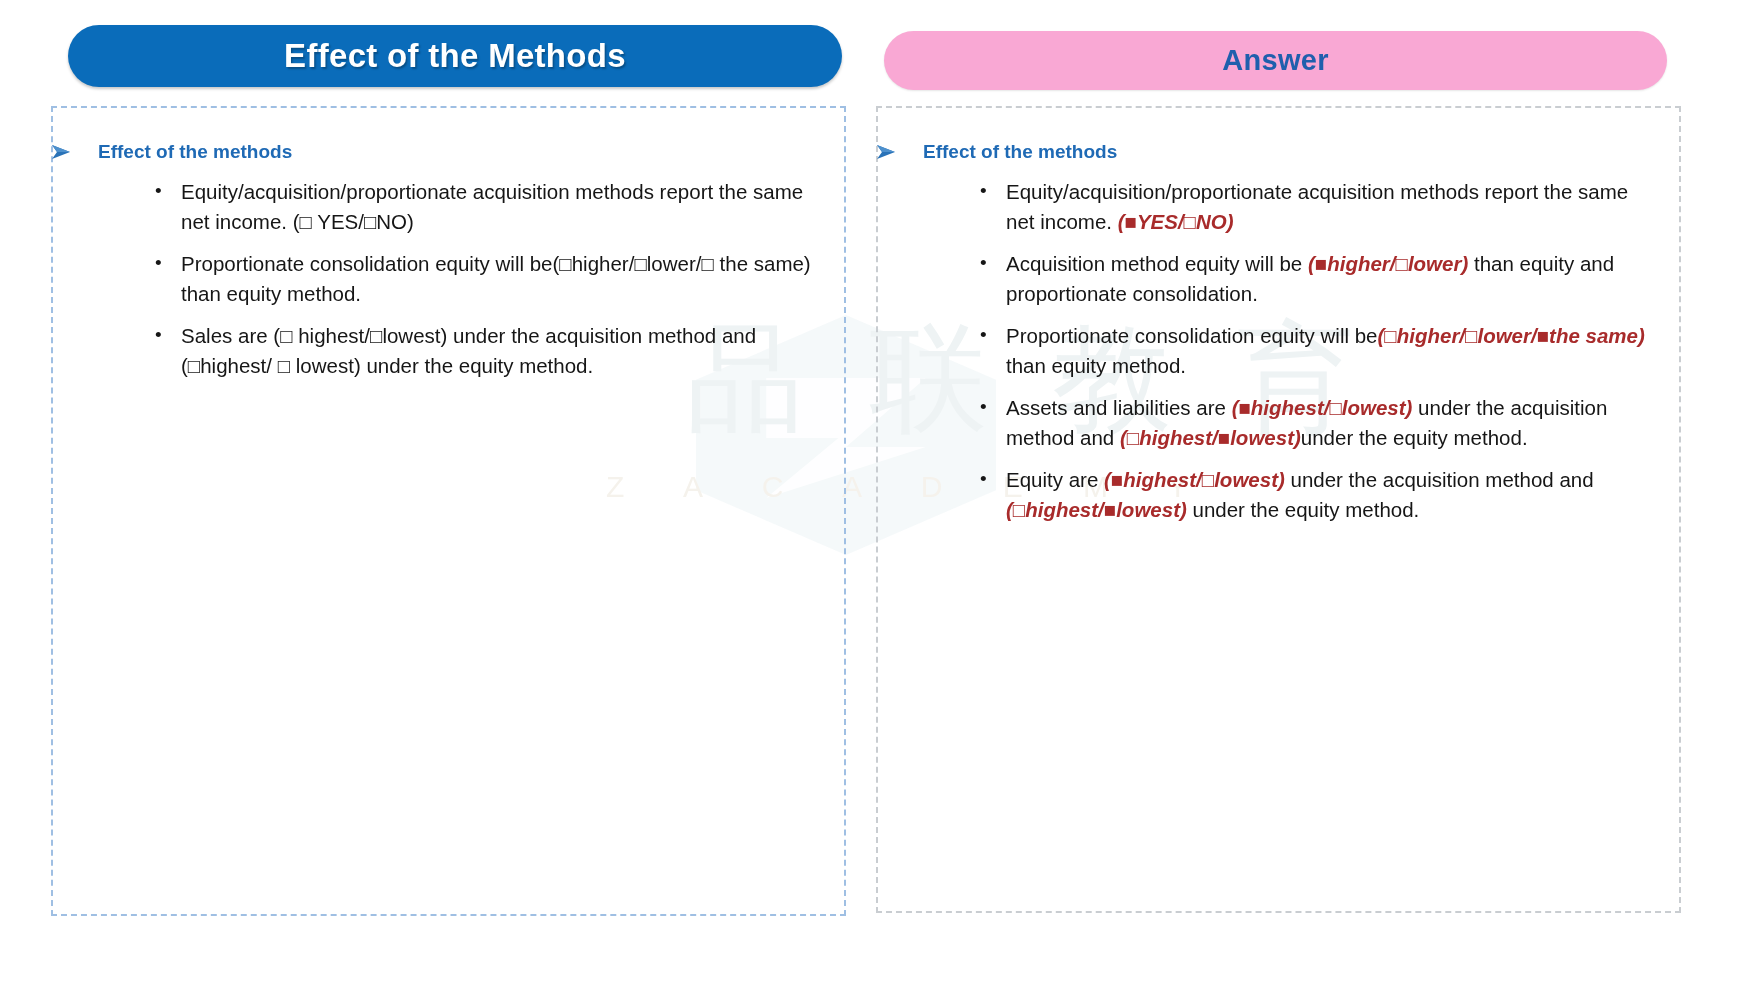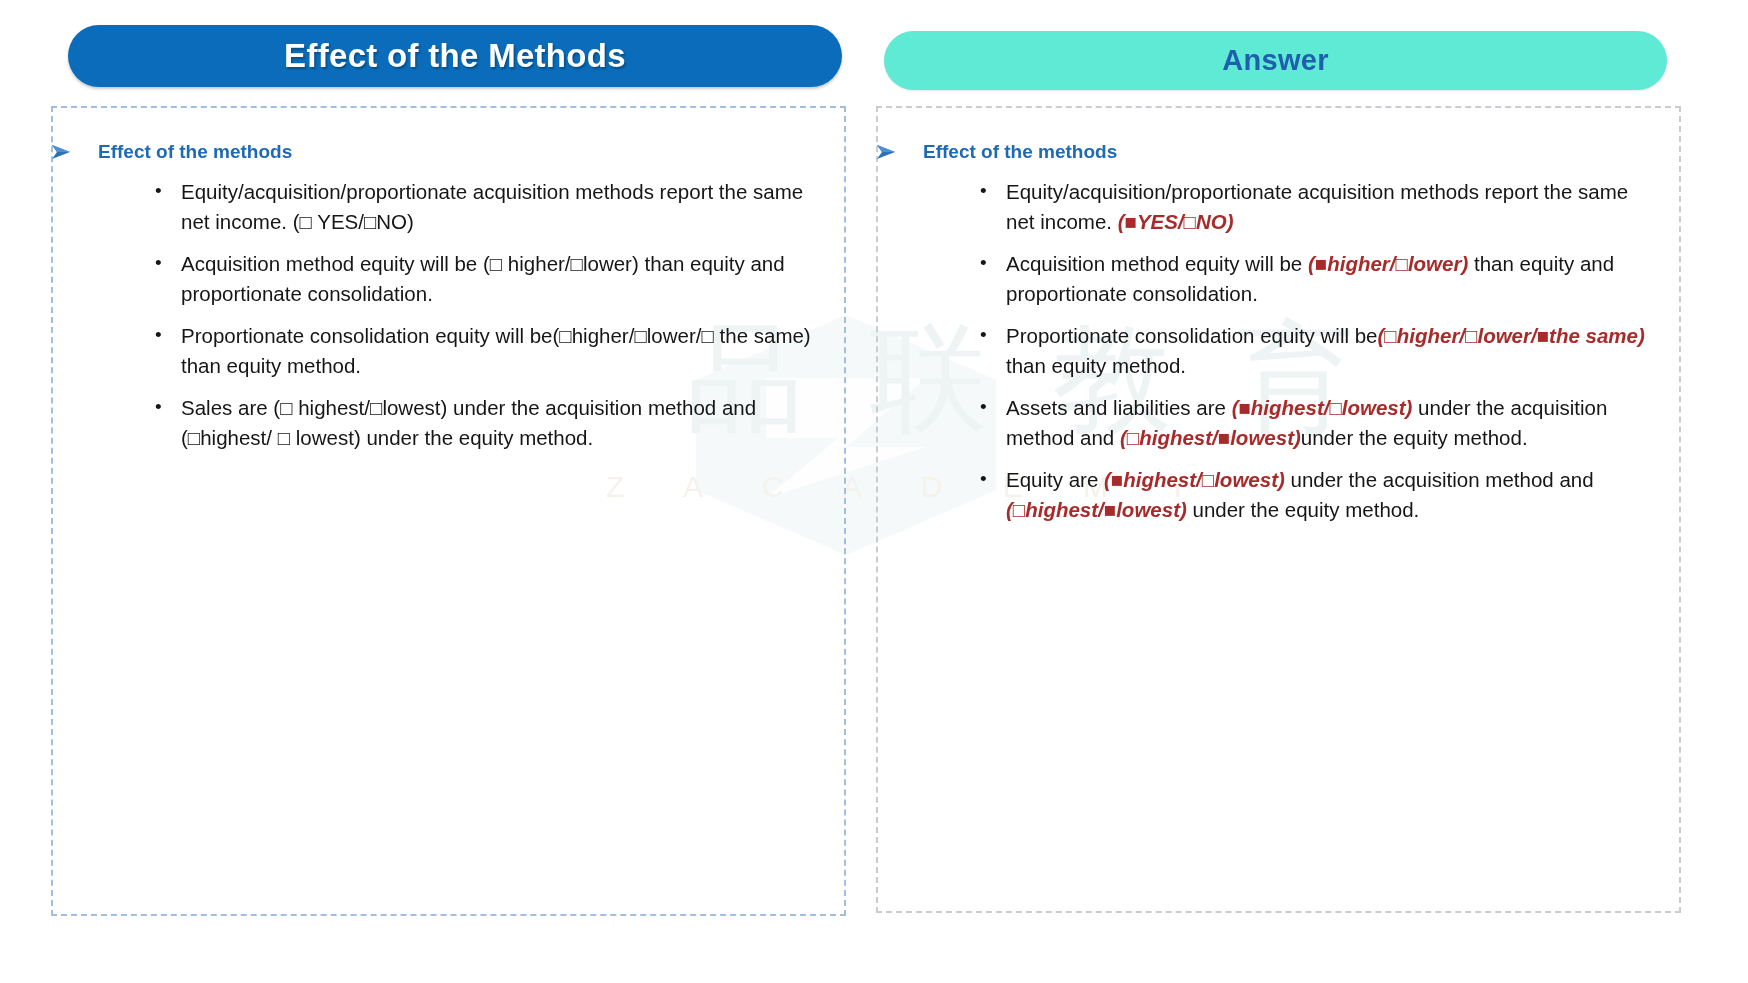--- a/index.html
+++ b/index.html
@@ -190,37 +190,36 @@
   <div class="wm-glyphs">品 联 教 育</div>
   <div class="wm-sub">Z A C A D E M Y</div>
 </div>
 
 <div id="slide">
 
   <div class="panel-header" id="left-header" style="background: rgb(10, 108, 186); color: rgb(255, 255, 255);">
     <span>Effect of the Methods</span>
   </div>
 
-  <div class="panel-header" id="right-header" style="background: #5eead4; color: rgb(31, 95, 173);">
+  <div class="panel-header" id="right-header" style="background: #f9a8d4; color: rgb(31, 95, 173);">
     <span>Answer</span>
   </div>
 
   <div class="panel-body" id="left-body" style="border-color: rgb(159, 191, 227);">
     <div class="section-head">
       <span class="arrow-icon">
         <svg width="22" height="20" viewBox="0 0 22 20" xmlns="http://www.w3.org/2000/svg">
           <path d="M2 3 L20 10 L2 17 L7 10 Z" fill="#2a73b8"></path>
           <path d="M2 3 L20 10 L7 10 Z" fill="#4d90cd"></path>
         </svg>
       </span>
       <span>Effect of the methods</span>
     </div>
     <ul class="bullets" id="left-bullets">
         <li>Equity/acquisition/proportionate acquisition methods report the same net income. (□ YES/□NO)</li>
-        <li>Acquisition method equity will be (□ higher/□lower) than equity and proportionate consolidation.</li>
         <li>Proportionate consolidation equity will be(□higher/□lower/□ the same) than equity method.</li>
         <li>Sales are (□ highest/□lowest) under the acquisition method and (□highest/ □ lowest) under the equity method.</li>
       </ul>
   </div>
 
   <div class="panel-body" id="right-body" style="border-color: rgb(201, 205, 209);">
     <div class="section-head">
       <span class="arrow-icon">
         <svg width="22" height="20" viewBox="0 0 22 20" xmlns="http://www.w3.org/2000/svg">
           <path d="M2 3 L20 10 L2 17 L7 10 Z" fill="#2a73b8"></path>

